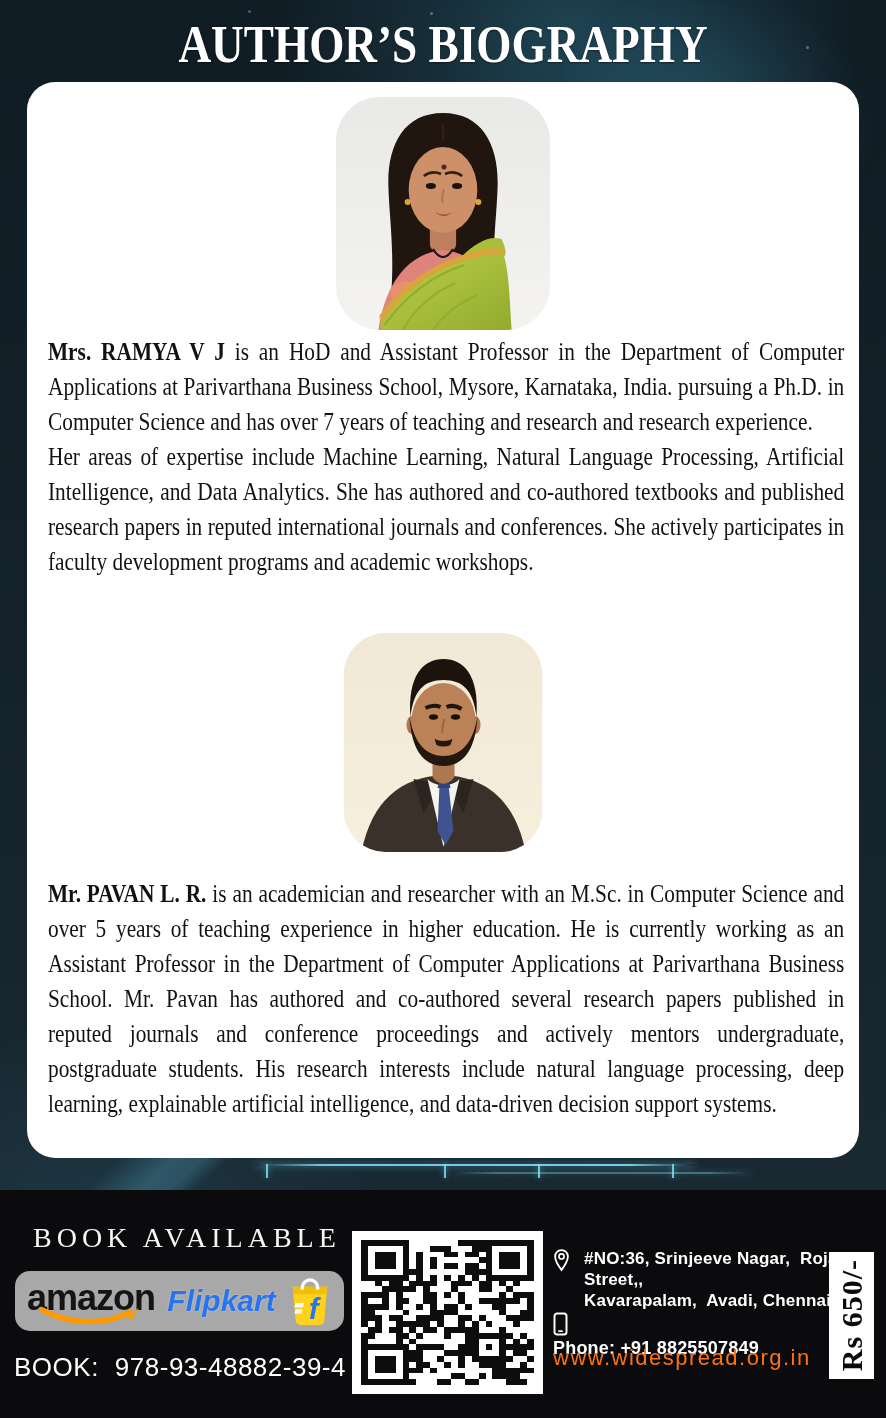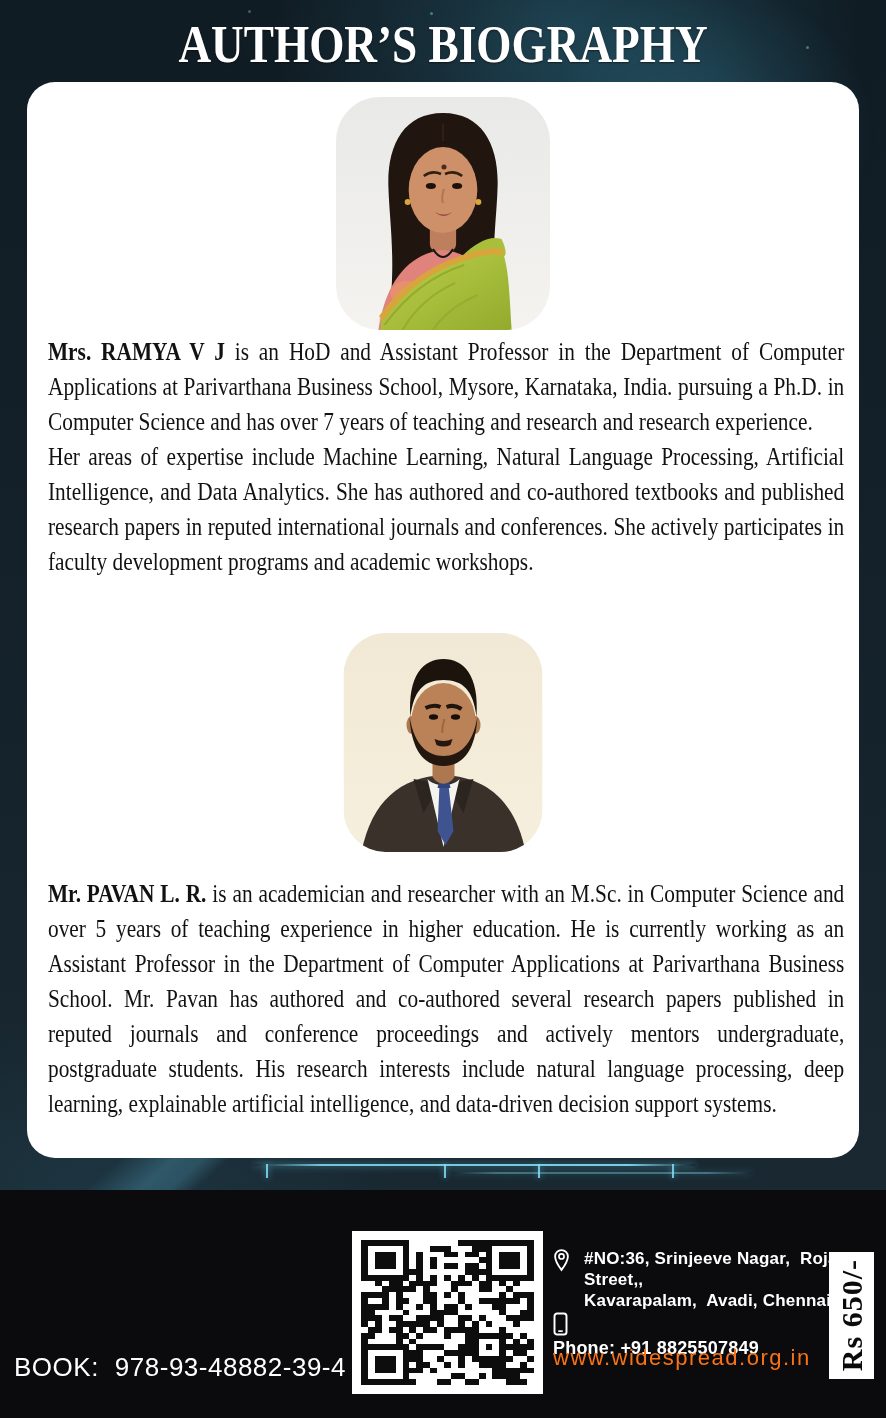--- a/index.html
+++ b/index.html
@@ -190,21 +190,42 @@
       </svg>
     </div>
 
     <div class="bio-block bio-2">
       <p><b>Mr. PAVAN L. R.</b><span> is an academician and researcher with an M.Sc. in Computer Science and over 5 years of teaching experience in higher education. He is currently working as an Assistant Professor in the Department of Computer Applications at Parivarthana Business School. Mr. Pavan has authored and co-authored several research papers published in reputed journals and conference proceedings and actively mentors undergraduate, postgraduate students. His research interests include natural language processing, deep learning, explainable artificial intelligence, and data-driven decision support systems.</span></p>
     </div>
   </div>
 
   <div class="footer">
 
-
+    <p class="book-available">BOOK AVAILABLE</p>
+
+    <div class="retail-pill">
+      <span class="amazon-logo">
+        <span>amazon</span>
+        <svg viewBox="0 0 112 22">
+          <path d="M4 4 C 34 21 76 21 100 7" stroke="#ff9900" stroke-width="6" fill="none" stroke-linecap="round"></path>
+          <path d="M98 12 L111 2 L103 15 Z" fill="#ff9900"></path>
+        </svg>
+      </span>
+      <span class="flipkart-logo">Flipkart</span>
+      <span class="flipkart-bag">
+        <svg viewBox="0 0 46 50">
+          <path d="M5 10 h36 l-3 35 a5 5 0 0 1 -5 5 h-20 a5 5 0 0 1 -5 -5 Z" fill="#ffd21c"></path>
+          <path d="M5 10 h36 l-1 8 h-34 Z" fill="#f0bf0a"></path>
+          <path d="M15 13 v-2 a8 8 0 0 1 16 0 v2" stroke="#ffffff" stroke-width="3.4" fill="none"></path>
+          <rect x="8" y="27" width="9" height="4.5" fill="#ffffff" transform="skewX(-18)" transform-origin="8 27"></rect>
+          <rect x="8" y="34" width="7" height="4" fill="#ffffff" transform="skewX(-18)" transform-origin="8 34"></rect>
+          <text x="22" y="44" font-family="Liberation Sans, sans-serif" font-size="30" font-style="italic" font-weight="bold" fill="#2874f0">f</text>
+        </svg>
+      </span>
+    </div>
 
     <div class="isbn-row">
       <span class="isbn-label">BOOK:</span><span>978-93-48882-39-4</span>
     </div>
 
     <div class="qr-box">
       <div class="qr-grid" id="qr-grid">
           <div class="b"></div>
           <div class="b"></div>
           <div class="b"></div>

